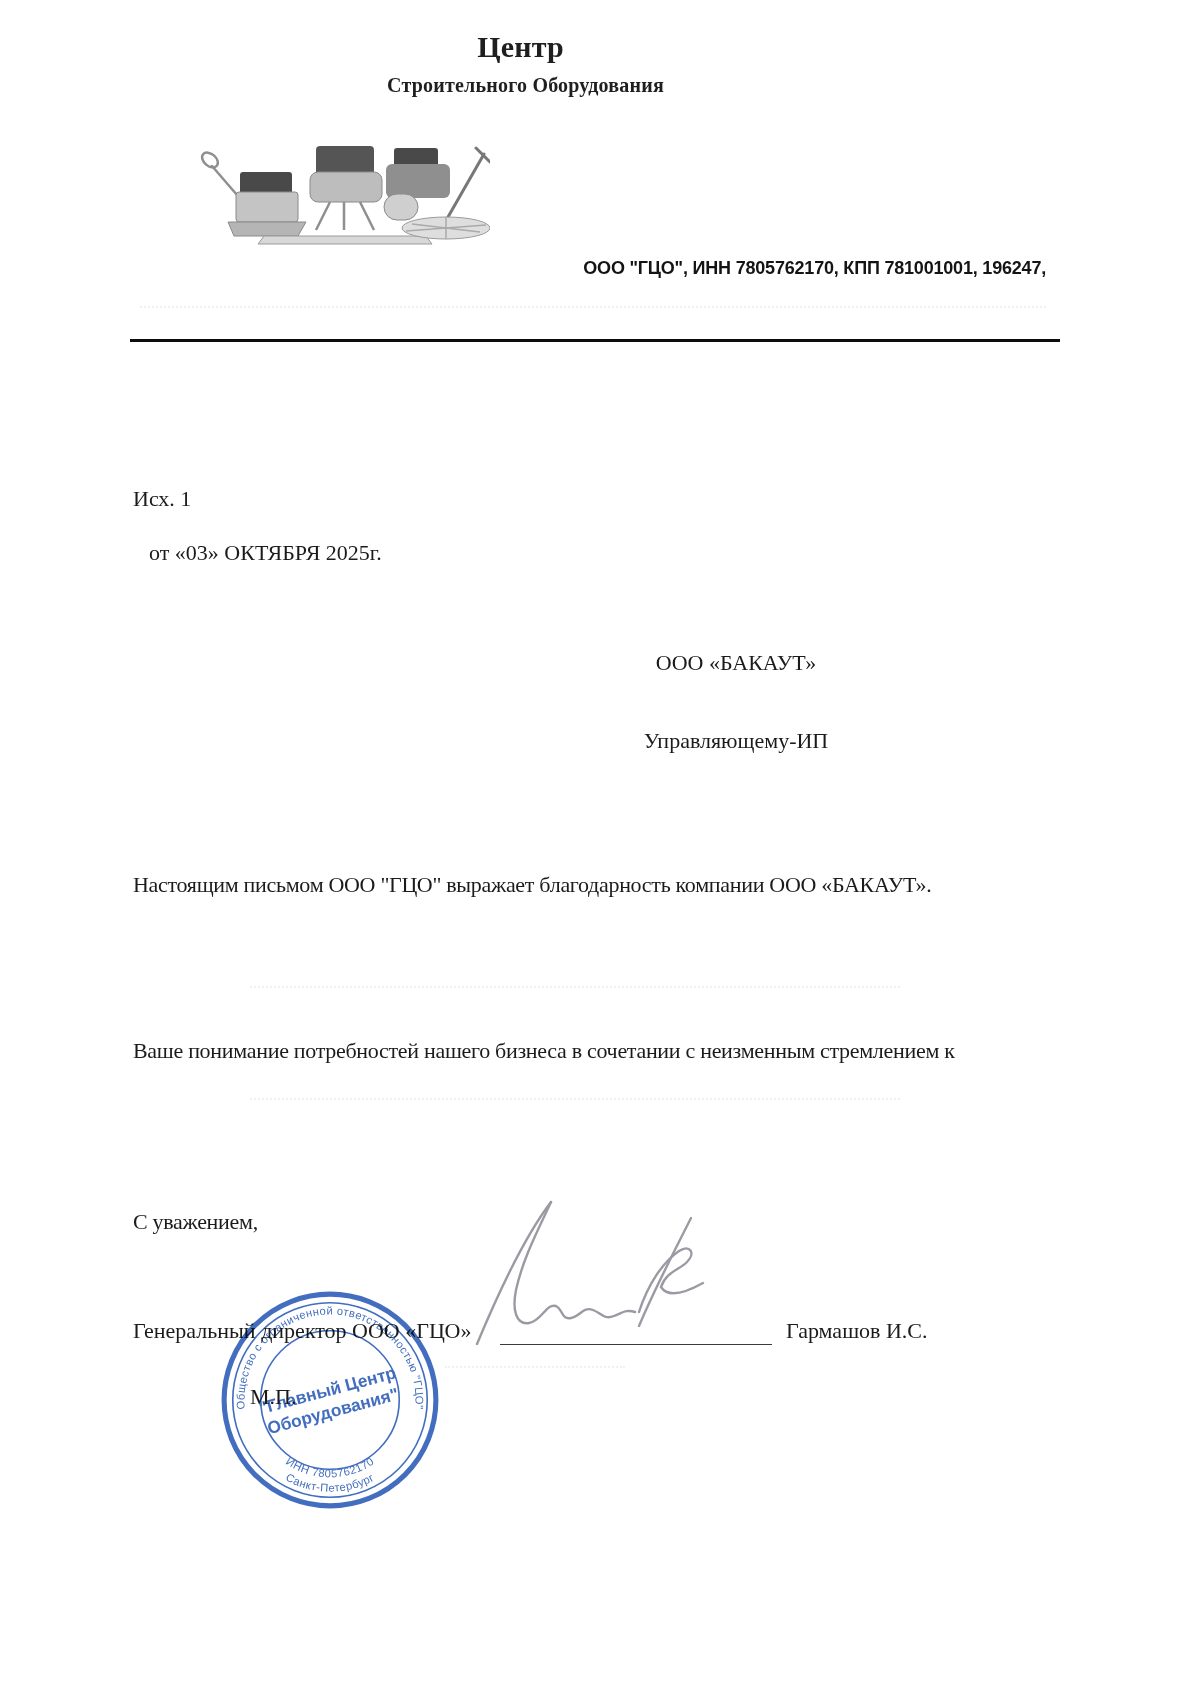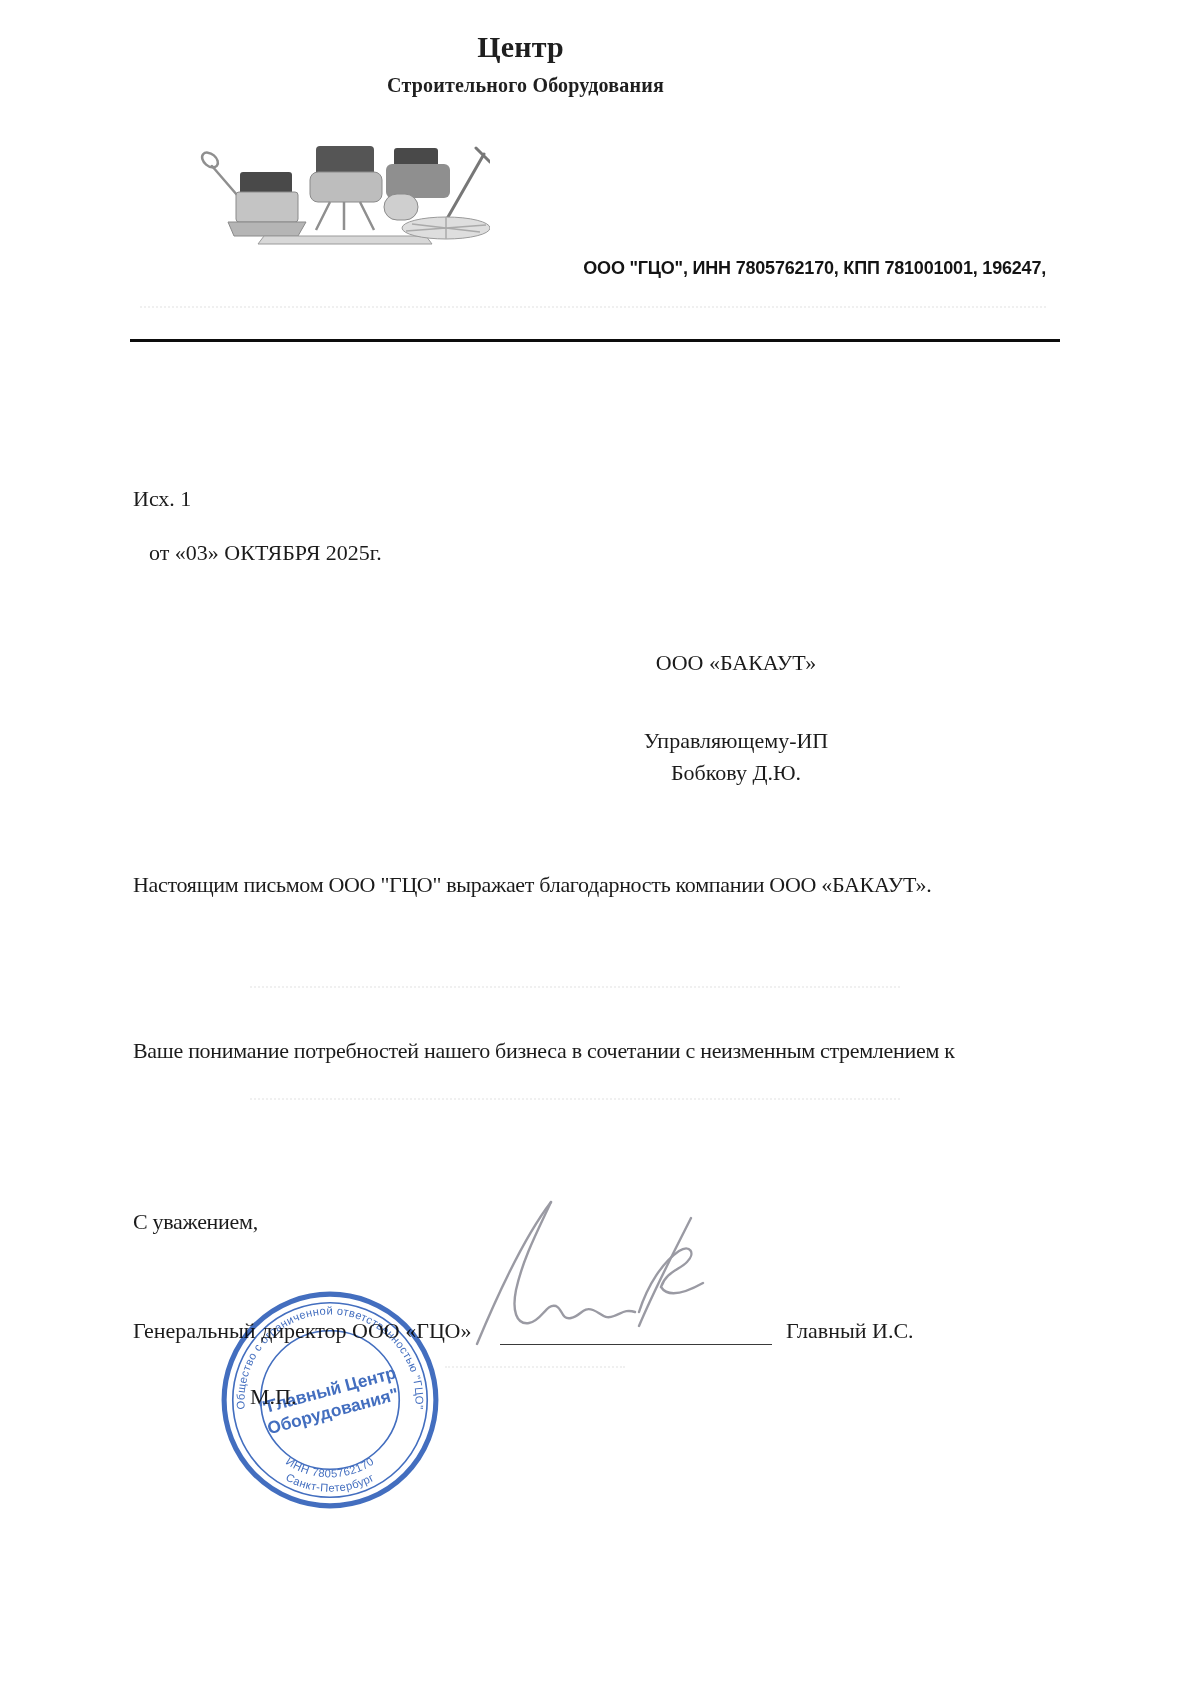--- a/index.html
+++ b/index.html
@@ -83,31 +83,30 @@
 
   <div class="abs faded-line" style="left:140px;top:306px;width:906px;"></div>
 
   <div class="abs divider"></div>
 
   <div class="abs serif-line" style="left:133px;top:486px;">Исх. 1</div>
   <div class="abs serif-line" style="left:133px;top:540px;margin-left:16px;">от «03» ОКТЯБРЯ 2025г.</div>
 
   <div class="abs serif-line right-line" style="top:650px;">ООО «БАКАУТ»</div>
   <div class="abs serif-line right-line" style="top:706px;margin-top:22px;">Управляющему-ИП</div>
-  <div class="abs serif-line right-line" style="top:760px;">Бобкову Д.Ю.</div>
 
   <div class="abs serif-line para" style="top:872px;">Настоящим письмом ООО "ГЦО" выражает благодарность компании ООО «БАКАУТ».</div>
   <div class="abs faded-line" style="left:250px;top:986px;width:650px;"></div>
   <div class="abs serif-line para" style="top:1038px;">Ваше понимание потребностей нашего бизнеса в сочетании с неизменным стремлением к</div>
   <div class="abs faded-line" style="left:250px;top:1098px;width:650px;"></div>
   <div class="abs serif-line para" style="top:1209px;">С уважением,</div>
 
   <div class="abs serif-line" style="left:133px;top:1318px;">Генеральный директор ООО «ГЦО»</div>
   <div class="abs sig-underline"></div>
-  <div class="abs serif-line" style="left:786px;top:1318px;">Главный И.С.</div>
+  <div class="abs serif-line" style="left:786px;top:1318px;">Гармашов И.С.</div>
   <div class="abs faded-line faded-underline2"></div>
 
   <svg class="abs sign-svg" width="280" height="165" viewBox="0 0 280 165">
     <g fill="none" stroke="#90909a" stroke-width="2.4" stroke-linecap="round" opacity="0.9">
       <path d="M22,152 C42,104 70,44 96,10"></path>
       <path d="M96,10 C84,36 68,66 61,98 C57,118 61,133 74,131 C87,129 91,111 101,114 C108,117 106,128 116,126 C126,124 128,114 138,118 C146,121 149,128 159,124 C167,121 171,117 180,120"></path>
       <path d="M184,120 C193,92 208,70 224,59 C235,52 241,61 232,70 C224,78 211,80 206,95 C213,106 230,101 248,91"></path>
       <path d="M236,26 C220,58 200,96 184,134"></path>
     </g>
   </svg>

